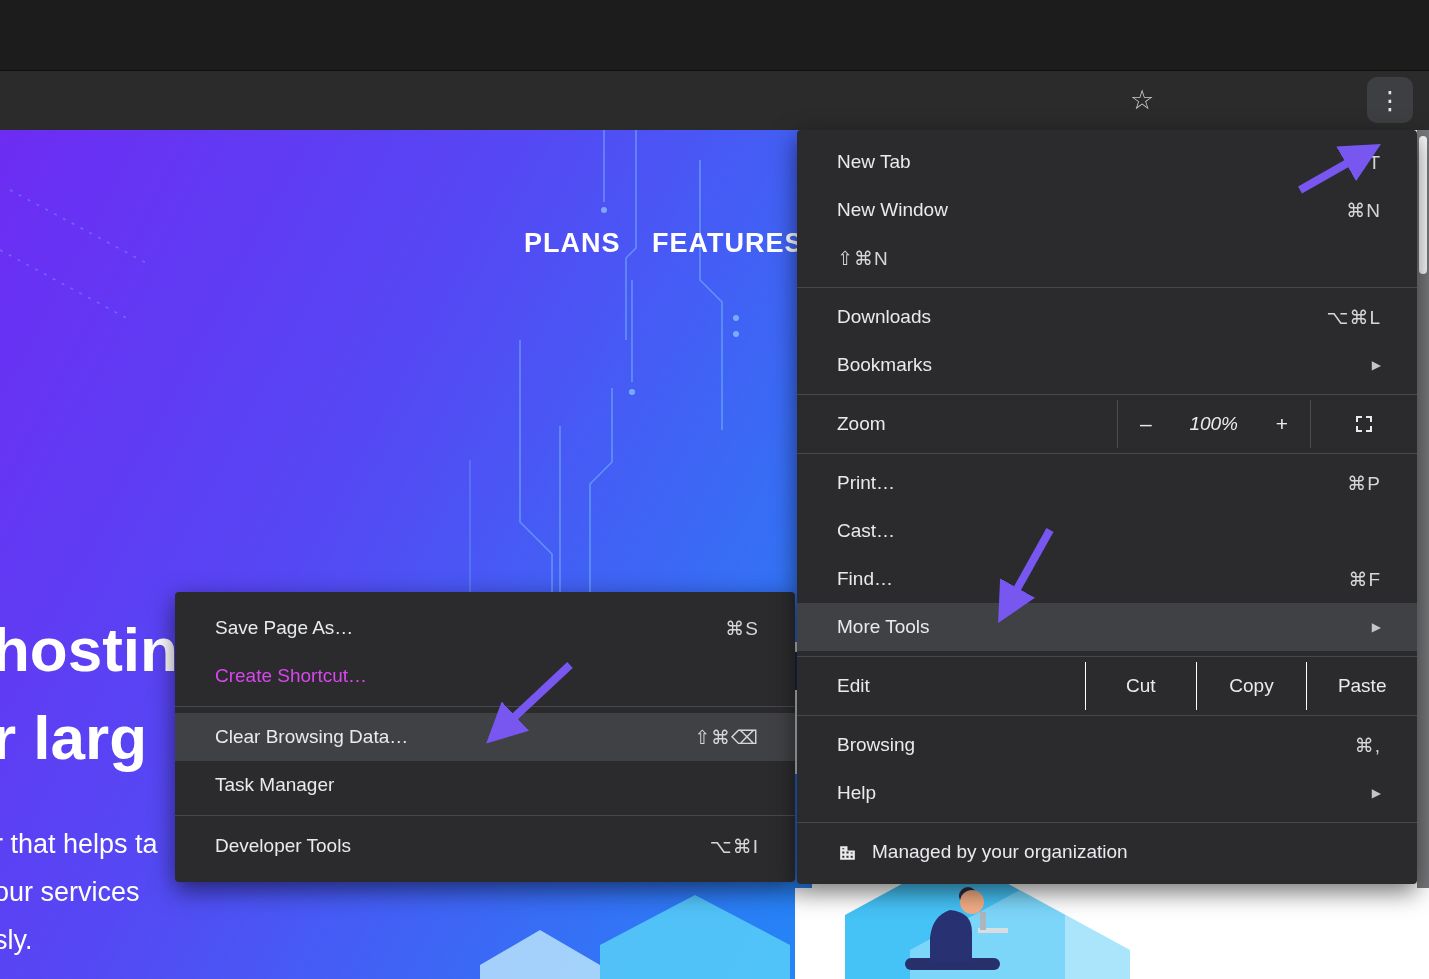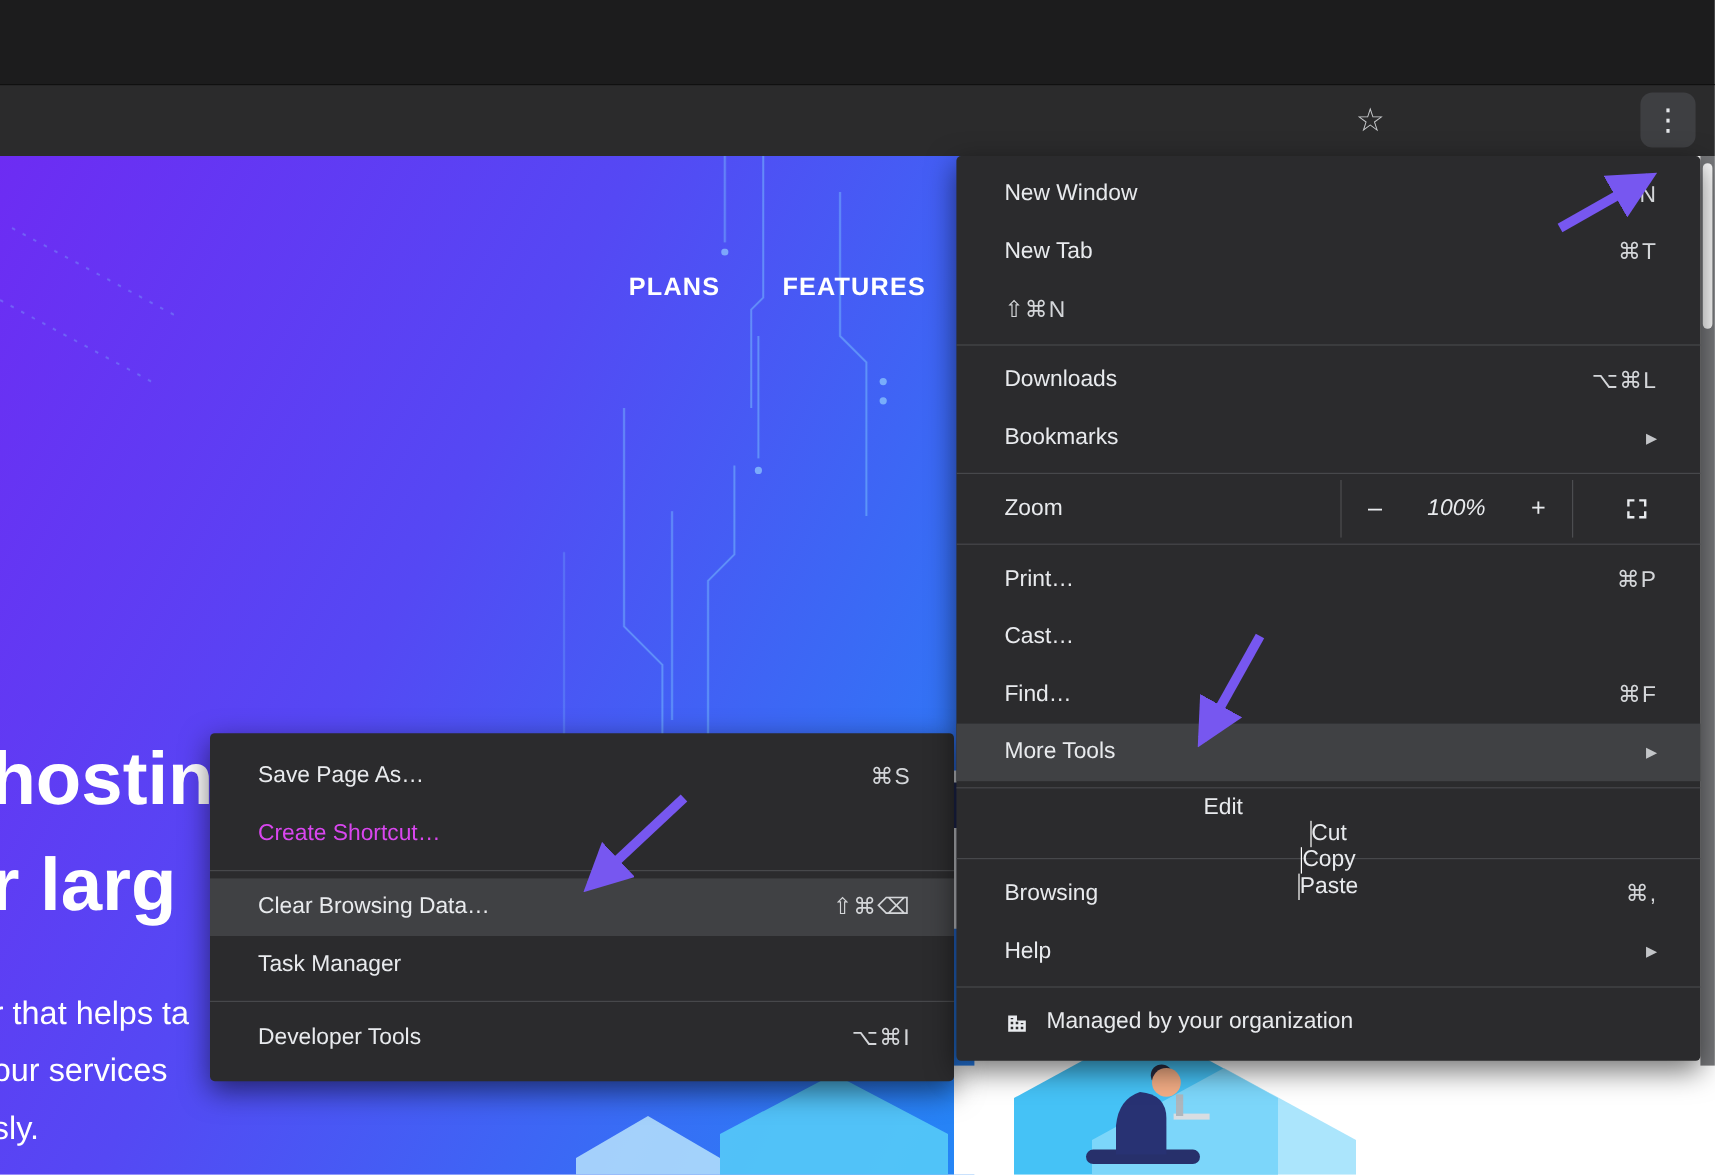--- a/index.html
+++ b/index.html
@@ -13,55 +13,55 @@
   .star-btn { left:1122px; top:70px; width:40px; height:60px; display:flex; align-items:center; justify-content:center;
               color:#c9cbce; font-size:27px; cursor:pointer; }
   .kebab-btn{ left:1367px; top:77px; width:46px; height:46px; background:#3e3f42; border-radius:10px;
               display:flex; align-items:center; justify-content:center; color:#e4e6e9; font-size:25px; cursor:pointer; }
 
   
   .page { left:0; top:130px; width:1429px; height:849px; background:#ffffff; overflow:hidden; }
   .hero { position:absolute; left:0; top:0; width:812px; height:849px;
           background:linear-gradient(118deg,#6d2cf3 0%,#5548f4 42%,#2387f6 100%); }
   .circuit { position:absolute; left:0; top:0; }
-  .nav-link { position:absolute; top:98px; color:#fff; font-size:21px; font-weight:bold; letter-spacing:1px; cursor:pointer; }
+  .nav-link { position:absolute; top:98px; color:#fff; font-size:27px; font-weight:bold; letter-spacing:1px; cursor:pointer; }
   .nav-plans { left:524px; } .nav-features { left:652px; }
   .headline { position:absolute; left:-8px; top:476px; color:#fff; font-weight:800; font-size:62px; line-height:88px; white-space:nowrap; }
   .bodytext { position:absolute; left:-6px; top:690px; color:#fff; font-size:27px; line-height:48px; white-space:nowrap; }
   .server-box { position:absolute; left:748px; top:512px; width:62px; height:132px; background:#eef1f7; border-radius:8px; }
   .server-box .band { position:absolute; left:8px; top:10px; width:46px; height:38px; background:#232c5c; border-radius:4px; }
   .bottom-white { position:absolute; left:795px; top:758px; width:634px; height:91px; background:#ffffff; }
   .bottomart { position:absolute; left:480px; top:740px; }
 
   
   .vstrip { left:1417px; top:130px; width:12px; height:758px; background:#77787b; }
   .vthumb { left:1419px; top:136px; width:8px; height:138px; background:#fbfbfb; border-radius:4px; }
 
   
   .menu { background:#2b2b2d; box-shadow:0 8px 24px rgba(0,0,0,.55); border-radius:4px; color:#e8eaed; }
   .main-menu { left:797px; top:130px; width:620px; padding:8px 0; }
-  .sub-menu  { left:175px; top:592px; width:620px; padding:12px 0;margin-top:19px; }
+  .sub-menu  { left:175px; top:592px; width:620px; padding:12px 0; }
   .mrow { display:flex; align-items:center; height:48px; padding:0 36px 0 40px; font-size:19px; cursor:pointer; }
   .mrow.hl { background:#404144; }
   .mrow.disabled { color:#d946ef; cursor:default; }
   .mlabel { flex:1; white-space:nowrap; }
   .mshort { color:#d4d6d9; letter-spacing:1px; white-space:nowrap; }
   .marrow { color:#c3c5c8; font-size:12px; margin-left:14px; }
   .msep { height:1px; background:#47484b; }
   .main-menu .msep { margin:5px 0; }
   .sub-menu  .msep { margin:6px 0; }
 
   .zoomrow { padding:0; }
   .zoom-label { width:320px; padding-left:40px; }
   .zoom-controls { width:193px; height:100%; border-left:1px solid #4c4d50; display:flex; align-items:center; justify-content:space-around; }
   .zoom-btn { color:#e8eaed; font-size:21px; cursor:pointer; padding:0 6px; }
   .zoom-level { font-size:19px;font-style:italic; }
   .zoom-fs { width:107px; height:100%; border-left:1px solid #4c4d50; display:flex; align-items:center; justify-content:center; cursor:pointer; }
 
-  .editrow { padding:0;flex-direction:column; }
+  .editrow { padding:0; }
   .edit-label { width:288px; padding-left:40px; }
   .edit-cell { flex:1; height:100%; border-left:1px solid #ffffff; display:flex; align-items:center; justify-content:center; cursor:pointer; }
 
   .org-icon { margin-right:14px; display:flex; align-items:center; }
 
   .arrows { left:0; top:0; pointer-events:none; }
 </style>
 </head>
 <body>
 
@@ -149,26 +149,26 @@
   </div>
   <div class="msep"></div>
   <div class="mrow">
     <span class="mlabel">Developer Tools</span>
     <span class="mshort">⌥⌘I</span>
   </div>
 </div>
 
 <div class="abs menu main-menu">
   <div class="mrow">
+    <span class="mlabel">New Tab</span>
+    <span class="mshort">⌘T</span>
+  </div>
+  <div class="mrow">
     <span class="mlabel">New Window</span>
     <span class="mshort">⌘N</span>
-  </div>
-  <div class="mrow">
-    <span class="mlabel">New Tab</span>
-    <span class="mshort">⌘T</span>
   </div>
   <div class="mrow">
     <span class="mshort">⇧⌘N</span>
   </div>
   <div class="msep"></div>
   <div class="mrow">
     <span class="mlabel">Downloads</span>
     <span class="mshort">⌥⌘L</span>
   </div>
   <div class="mrow">

